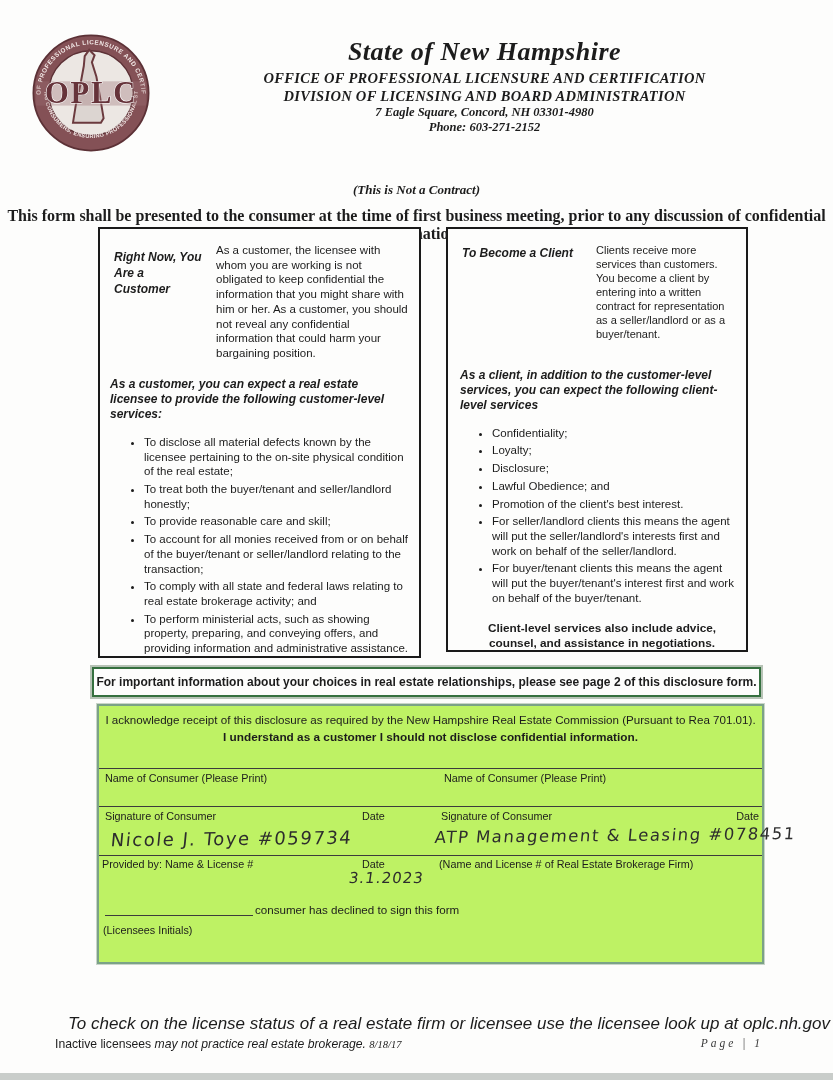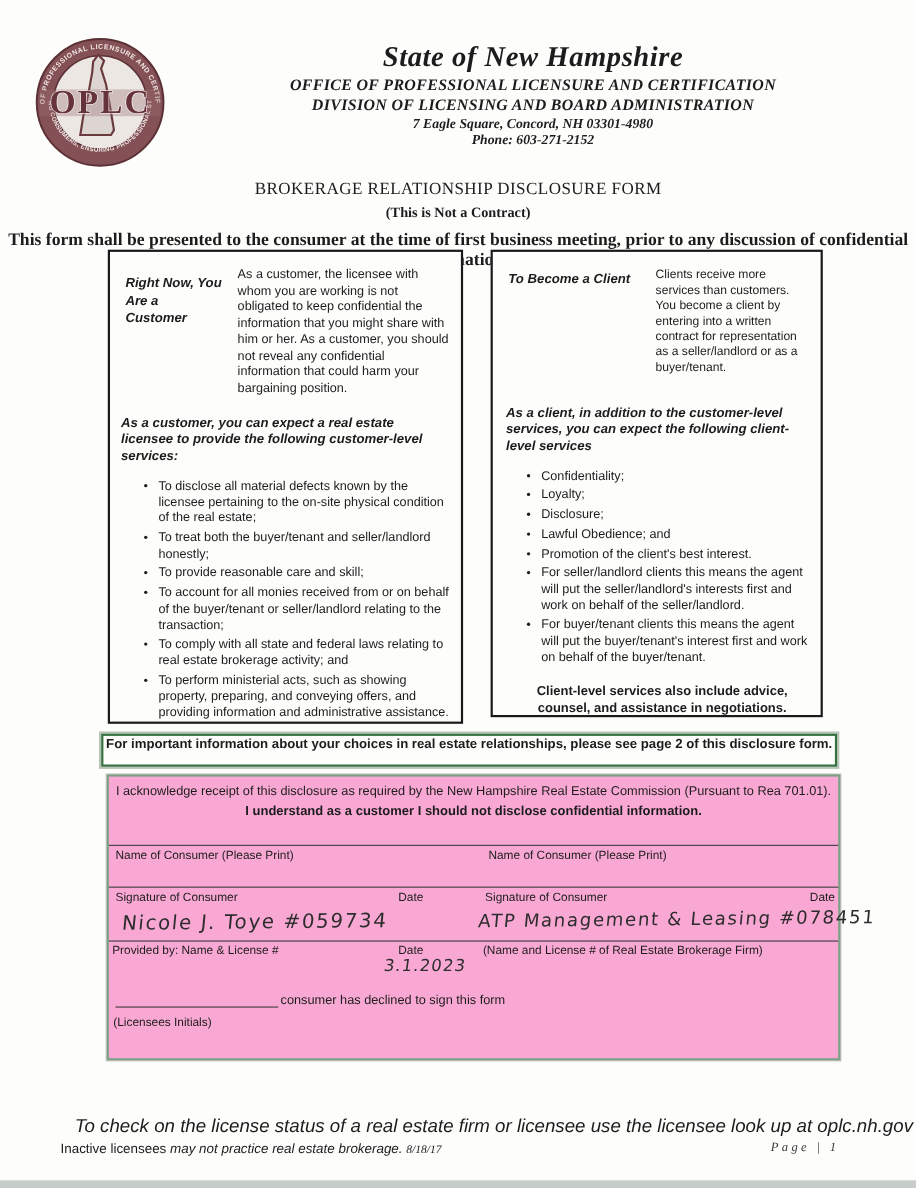--- a/index.html
+++ b/index.html
@@ -12,46 +12,46 @@
   .logo{position:absolute;left:26px;top:30px;width:130px;height:126px;}
   .header-text{position:absolute;left:160px;right:24px;top:36px;text-align:center;
     font-family:"Liberation Serif",serif;font-weight:bold;line-height:1.25;font-style:italic;}
   .header-text .org-title{font-size:26px;letter-spacing:.5px;}
   .header-text .org-line-lg{font-size:14.5px;letter-spacing:.3px;}
   .header-text .org-line-sm{font-size:12.5px;}
   
   .title-block{position:absolute;left:0;right:0;top:163px;text-align:center;
     font-family:"Liberation Serif",serif;}
   .form-title{font-size:15.5px;letter-spacing:.4px;}
-  .form-subtitle{font-size:13px;font-weight:bold;margin-top:4px;}
+  .form-subtitle{font-size:13px;font-weight:bold;margin-top:19px;font-style:italic;}
   .form-notice{font-size:16px;font-weight:bold;margin-top:9px;}
   
   .info-box{position:absolute;border:2px solid #1a1a1a;background:#fdfdfc;
     font-size:11.5px;line-height:1.28;}
   .box-customer{left:98px;top:227px;width:319px;height:427px;padding:0;}
   .box-client{left:446px;top:227px;width:298px;height:421px;}
   .box-head-row{display:flex;padding:14px 10px 0 14px;}
   .box-heading{font-weight:bold;font-style:italic;font-size:12px;line-height:1.35;}
   .box-customer .box-heading{width:88px;flex:none;padding-top:6px;}
   .box-client .box-heading{width:128px;flex:none;padding-top:2px;}
   .box-intro{flex:1;padding-left:14px;}
   .box-client .box-intro{font-size:11px;padding-left:6px;}
   .box-lead{font-weight:bold;font-style:italic;font-size:12px;padding:16px 12px 0 10px;}
   .box-client .box-lead{text-align:left;padding:26px 8px 0 12px;}
   ul.svc{margin:12px 0 0 0;padding:0 10px 0 44px;}
   ul.svc li{margin-bottom:3px;}
   .box-note{font-weight:bold;text-align:center;font-size:11.8px;padding:12px 14px 0 24px;}
   
   .banner{position:absolute;left:92px;top:667px;width:665px;height:26px;
     border:2px solid #35703f;box-shadow:0 0 0 2px #b7c3b6;background:#fdfdfc;
-    display:flex;justify-content:center;
+    display:flex;align-items:center;justify-content:center;
     font-weight:bold;font-size:12px;}
   
   .ack-box{position:absolute;left:97px;top:704px;width:663px;height:256px;
-    border:2px solid #7ba287;box-shadow:0 0 0 1px #c9d4c9;background:#f9a8d4;}
+    border:2px solid #7ba287;box-shadow:0 0 0 1px #c9d4c9;background:#bef264;}
   .ack-box .abs{position:absolute;}
   .ack-line1{top:7px;left:0;right:0;text-align:center;font-size:11.6px;}
   .ack-line2{top:24px;left:0;right:0;text-align:center;font-size:11.8px;font-weight:bold;}
   .hline{left:0;right:0;border-top:1.3px solid #3c3c3c;}
   .lbl{font-size:10.8px;}
   .handwriting{font-family:"DejaVu Sans",sans-serif;color:#2d2d2d;
     transform:skewX(-6deg) rotate(-.6deg);letter-spacing:1.5px;font-size:18px;
     white-space:nowrap;}
   .hw-date{font-size:15px;transform:skewX(-8deg);letter-spacing:1px;}
   .blank-line{display:inline-block;width:148px;border-bottom:1.2px solid #3c3c3c;
@@ -93,21 +93,20 @@
 
   <div class="header-text">
     <div class="org-title">State of New Hampshire</div>
     <div class="org-line-lg">OFFICE OF PROFESSIONAL LICENSURE AND CERTIFICATION</div>
     <div class="org-line-lg">DIVISION OF LICENSING AND BOARD ADMINISTRATION</div>
     <div class="org-line-sm">7 Eagle Square, Concord, NH 03301-4980</div>
     <div class="org-line-sm">Phone: 603-271-2152</div>
   </div>
 
   <div class="title-block">
-    <div class="form-title">BROKERAGE RELATIONSHIP DISCLOSURE FORM</div>
     <div class="form-subtitle">(This is Not a Contract)</div>
     <div class="form-notice">This form shall be presented to the consumer at the time of first business meeting, prior to any discussion of confidential information</div>
   </div>
 
   <div class="info-box box-customer">
     <div class="box-head-row">
       <div class="box-heading">Right Now, You Are a Customer</div>
       <div class="box-intro">As a customer, the licensee with whom you are working is not obligated to keep confidential the information that you might share with him or her. As a customer, you should not reveal any confidential information that could harm your bargaining position.</div>
     </div>
     <div class="box-lead">As a customer, you can expect a real estate licensee to provide the following customer-level services:</div>

